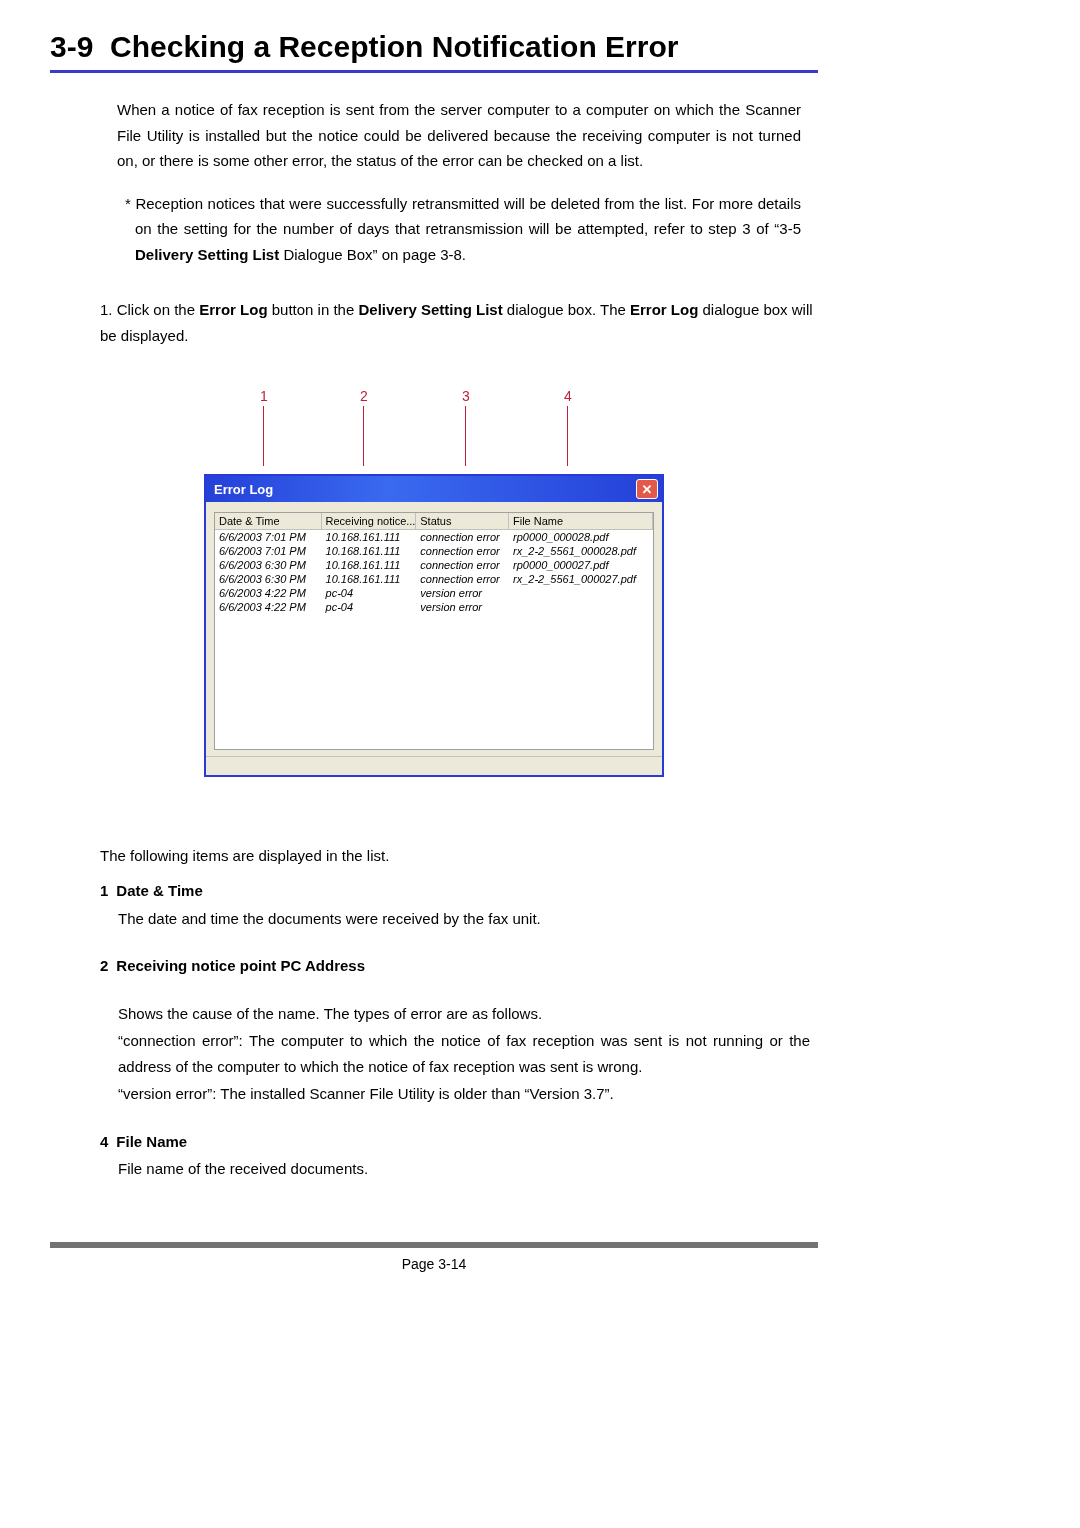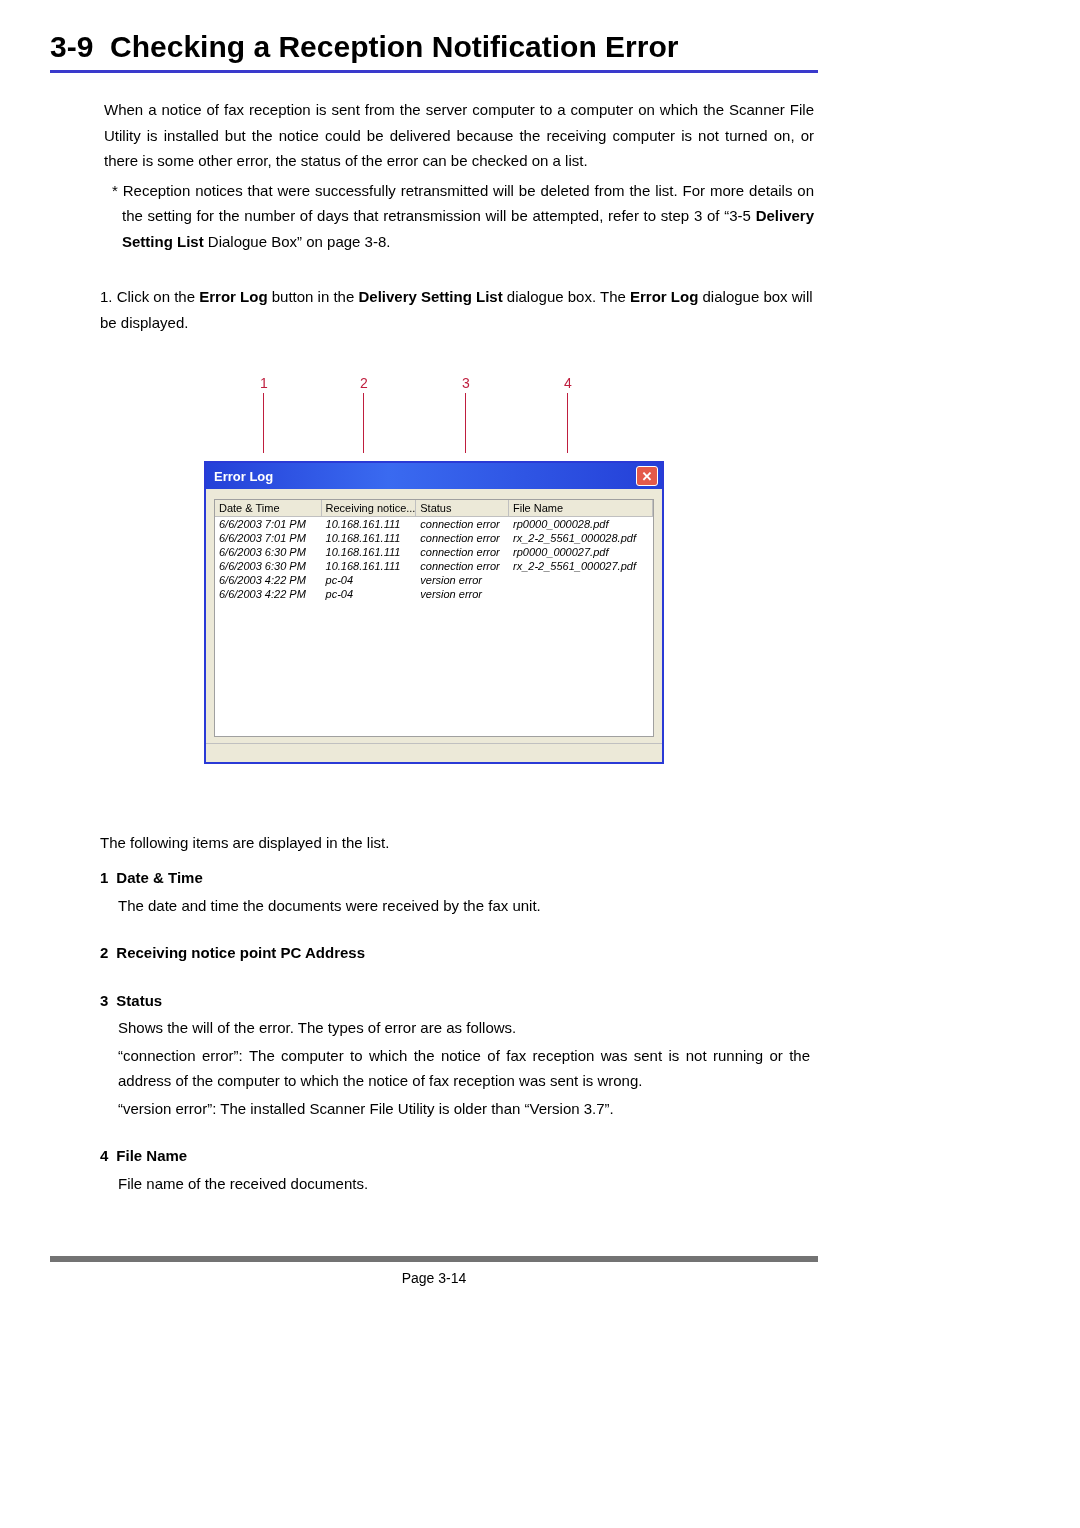--- a/index.html
+++ b/index.html
@@ -18,21 +18,21 @@
     font-size: 30px;
     font-weight: bold;
     padding: 10px 0 6px 0;
     border-bottom: 3px solid #3a3acc;
   }
   .body-block {
     margin: 24px 0 0 50px;
     font-size: 15px;
     line-height: 1.7;
   }
-  .body-block p { margin: 4px; }
+  .body-block p { margin: 17px; }
   .hanging {
     padding-left: 18px;
     text-indent: -10px;
     text-align: justify;
     margin-top: 14px;
   }
   .step {
     margin: 30px 0 0 50px;
     font-size: 15px;
     line-height: 1.7;
@@ -260,22 +260,21 @@
   <div class="item-block">
     <p class="item-head"><span class="num">1</span><span class="title">Date &amp; Time</span></p>
     <p class="item-desc">The date and time the documents were received by the fax unit.</p>
   </div>
 
   <div class="item-block">
     <p class="item-head"><span class="num">2</span><span class="title">Receiving notice point PC Address</span></p>
   </div>
 
   <div class="item-block">
-    <p class="item-head"><span class="num">3</span><span class="title">Status</span></p>
-    <p class="item-desc">Shows the will of the error. The types of error are as follows.</p>
+    <p class="item-desc">Shows the cause of the name. The types of error are as follows.</p>
     <p class="item-desc">“connection error”: The computer to which the notice of fax reception was sent is not running or the address of the computer to which the notice of fax reception was sent is wrong.</p>
     <p class="item-desc">“version error”: The installed Scanner File Utility is older than “Version 3.7”.</p>
   </div>
 
   <div class="item-block">
     <p class="item-head"><span class="num">4</span><span class="title">File Name</span></p>
     <p class="item-desc">File name of the received documents.</p>
   </div>
 
   <div class="page-footer">

